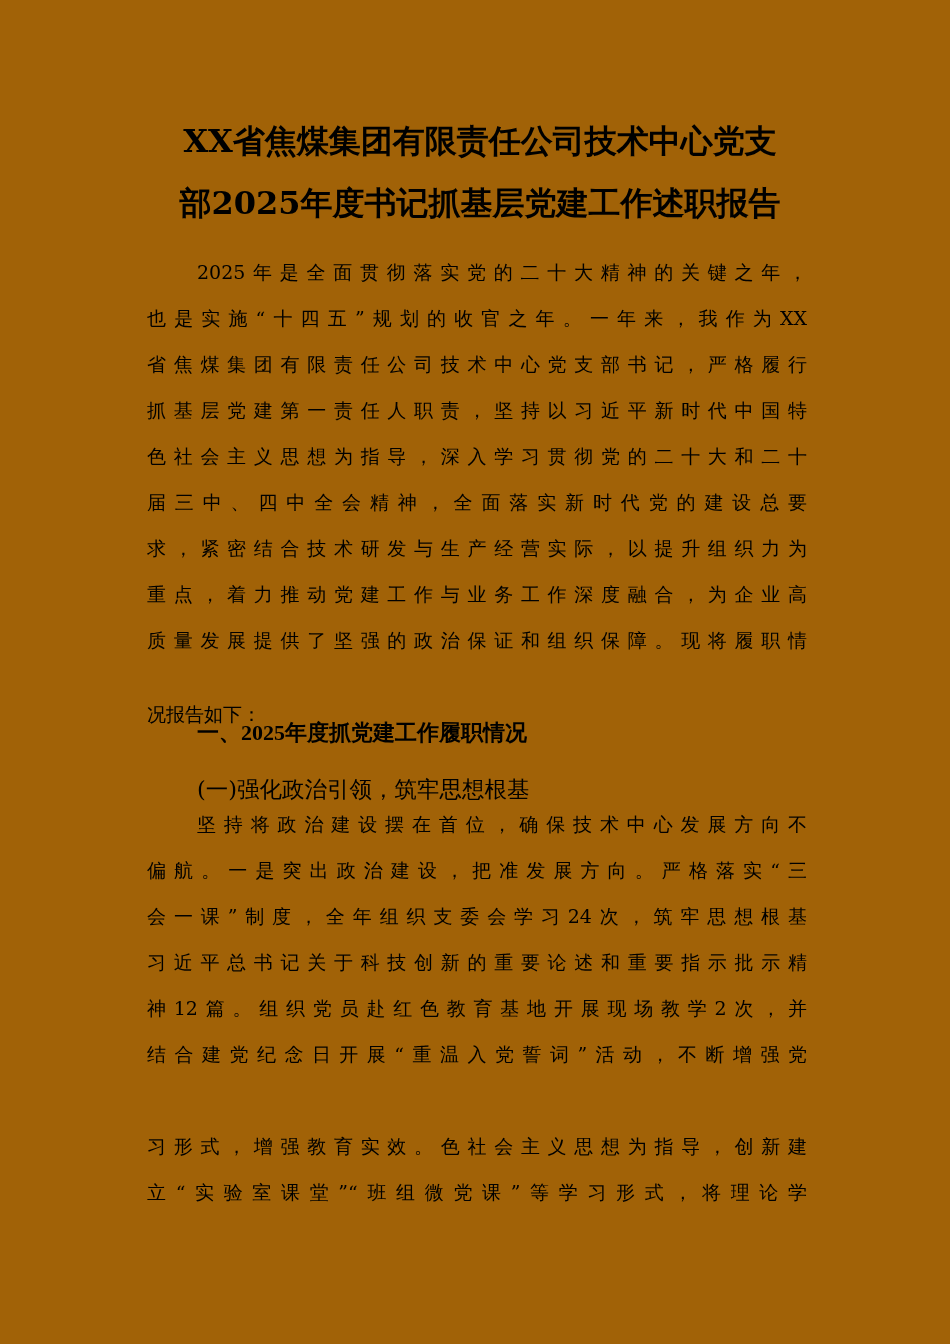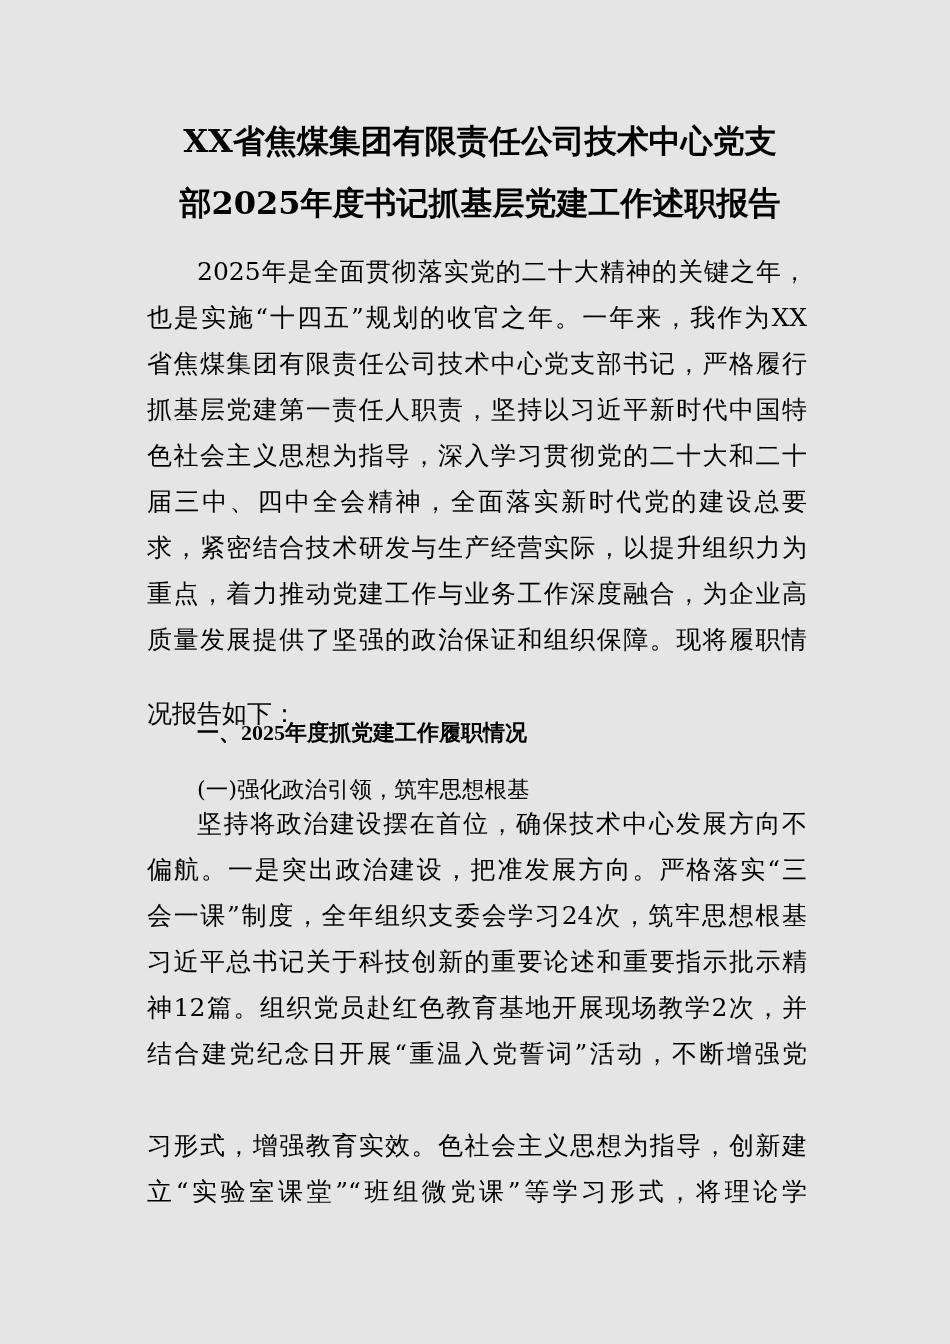--- a/index.html
+++ b/index.html
@@ -1,22 +1,22 @@
 <!DOCTYPE html>
 <html><head>
   <meta charset="utf-8">
   <style>
     html, body { margin: 0; padding: 0; background: #ffffff; }
     body { width: 950px; height: 1344px; position: relative; overflow: hidden;
            font-family: "DejaVu Serif", "Liberation Serif", serif; color: #000; }
-    .page { position: absolute; left: 0; top: 0; width: 950px; height: 1344px; background: #e5e5e5; }
+    .page { position: absolute; left: 0; top: 0; width: 950px; height: 1344px; background: #a16207; }
     .title { position: absolute; left: 140px; width: 680px; text-align: center;
              font-family: "DejaVu Serif", "Liberation Serif", serif; font-weight: bold;
              font-size: 32px; line-height: 46px; letter-spacing: 0px; }
-    .line { position: absolute; left: 147px; width: 660px; font-size: 25px; line-height: 30px;
+    .line { position: absolute; left: 147px; width: 660px; font-size: 19px; line-height: 30px;
             white-space: nowrap; text-align: justify; text-align-last: justify; }
     .line.indent { left: 197px; width: 610px; }
     .line.last { text-align-last: left; margin-top: 28px; }
     .heading1 { position: absolute; left: 197px; font-family: Liberation Serif, serif;
                 font-size: 22px; line-height: 30px; font-weight: bold; white-space: nowrap; }
     .heading2 { position: absolute; left: 197px; font-size: 22.5px; line-height: 30px; white-space: nowrap;
                 font-family: "DejaVu Serif", "Liberation Serif", serif; margin-top: 11px; }
   </style>
 </head>
 <body>

